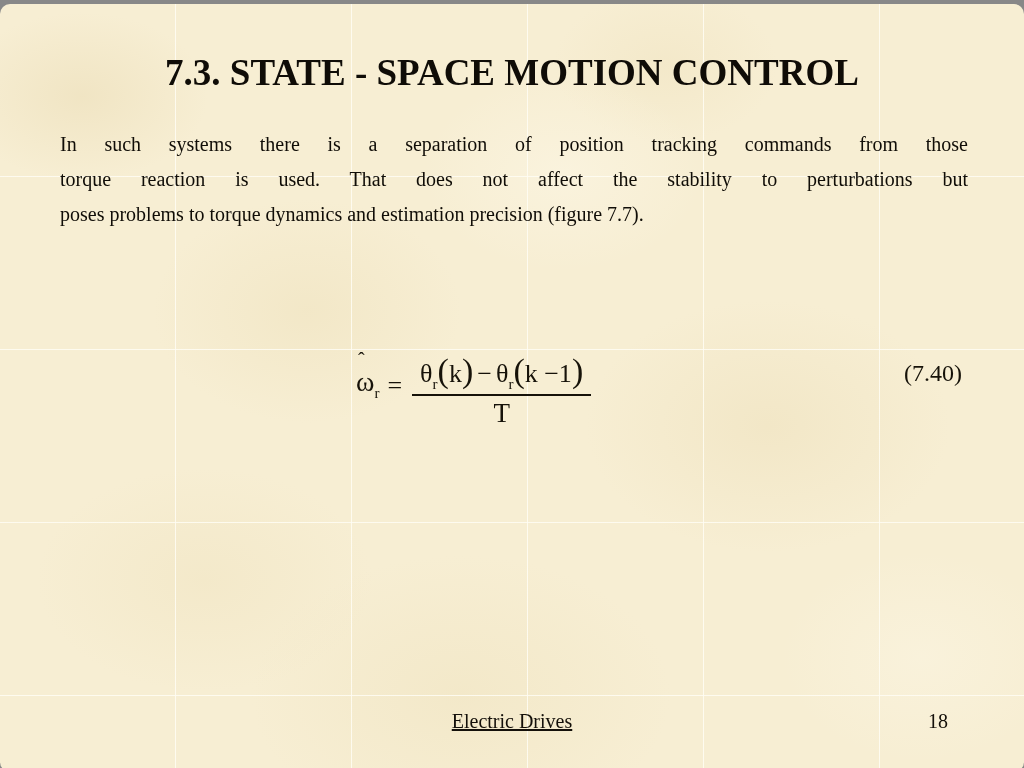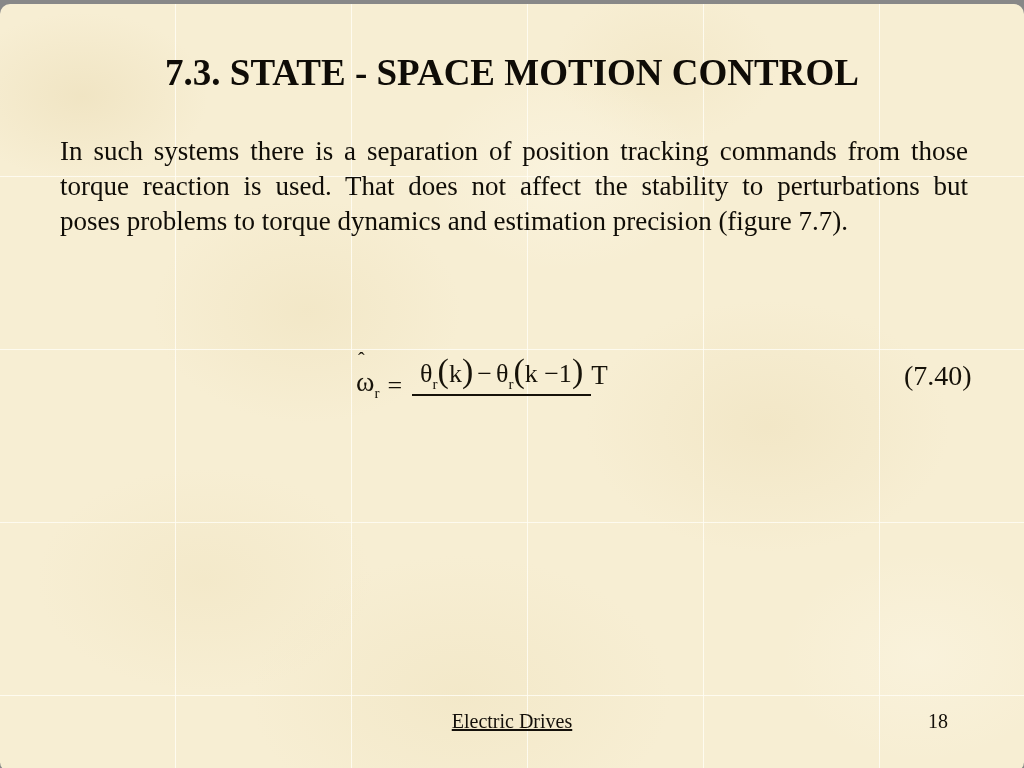--- a/index.html
+++ b/index.html
@@ -38,23 +38,23 @@
     text-align: center;
     font-size: 37px;
     line-height: 42px;
     font-weight: bold;
     color: #0f0c07;
   }
 
   .para {
     position: absolute;
     left: 60px;
-    top: 130px;
+    top: 123px;
     width: 908px;
-    font-size: 27px;
+    font-size: 20px;
     line-height: 35px;
     color: #100d07;
   }
   .pline.just { text-align: justify; text-align-last: justify; }
   .pline.last { text-align: left; }
 
   
   .equation {
     position: absolute;
     left: 356px;
@@ -82,21 +82,21 @@
     vertical-align: -7px;
     line-height: 0;
   }
   .eq-sign {
     font-size: 26px;
     line-height: 20px;
     margin: 26px 10px 0 8px;
   }
   .frac {
     display: inline-flex;
-    flex-direction: row;
+    flex-direction: column;
     align-items: center;
     font-family: Liberation Serif, serif;
   }
   .num {
     font-size: 26px;
     line-height: 42px;
     height: 42px;
     padding: 0 8px 2px 8px;
     border-bottom: 2px solid #161209;
     white-space: nowrap;
@@ -105,21 +105,21 @@
   .minus { padding: 0 4px; }
   .den {
     font-size: 27px;
     line-height: 28px;
     padding-top: 3px;
   }
   .eq-number {
     position: absolute;
     left: 904px;
     top: 356px;
-    font-size: 28px;
+    font-size: 24px;
     color: #161209;
   }
 
   
   .footer-center {
     position: absolute;
     left: 0; right: 0;
     top: 704px;
     text-align: center;
     font-size: 20px;

